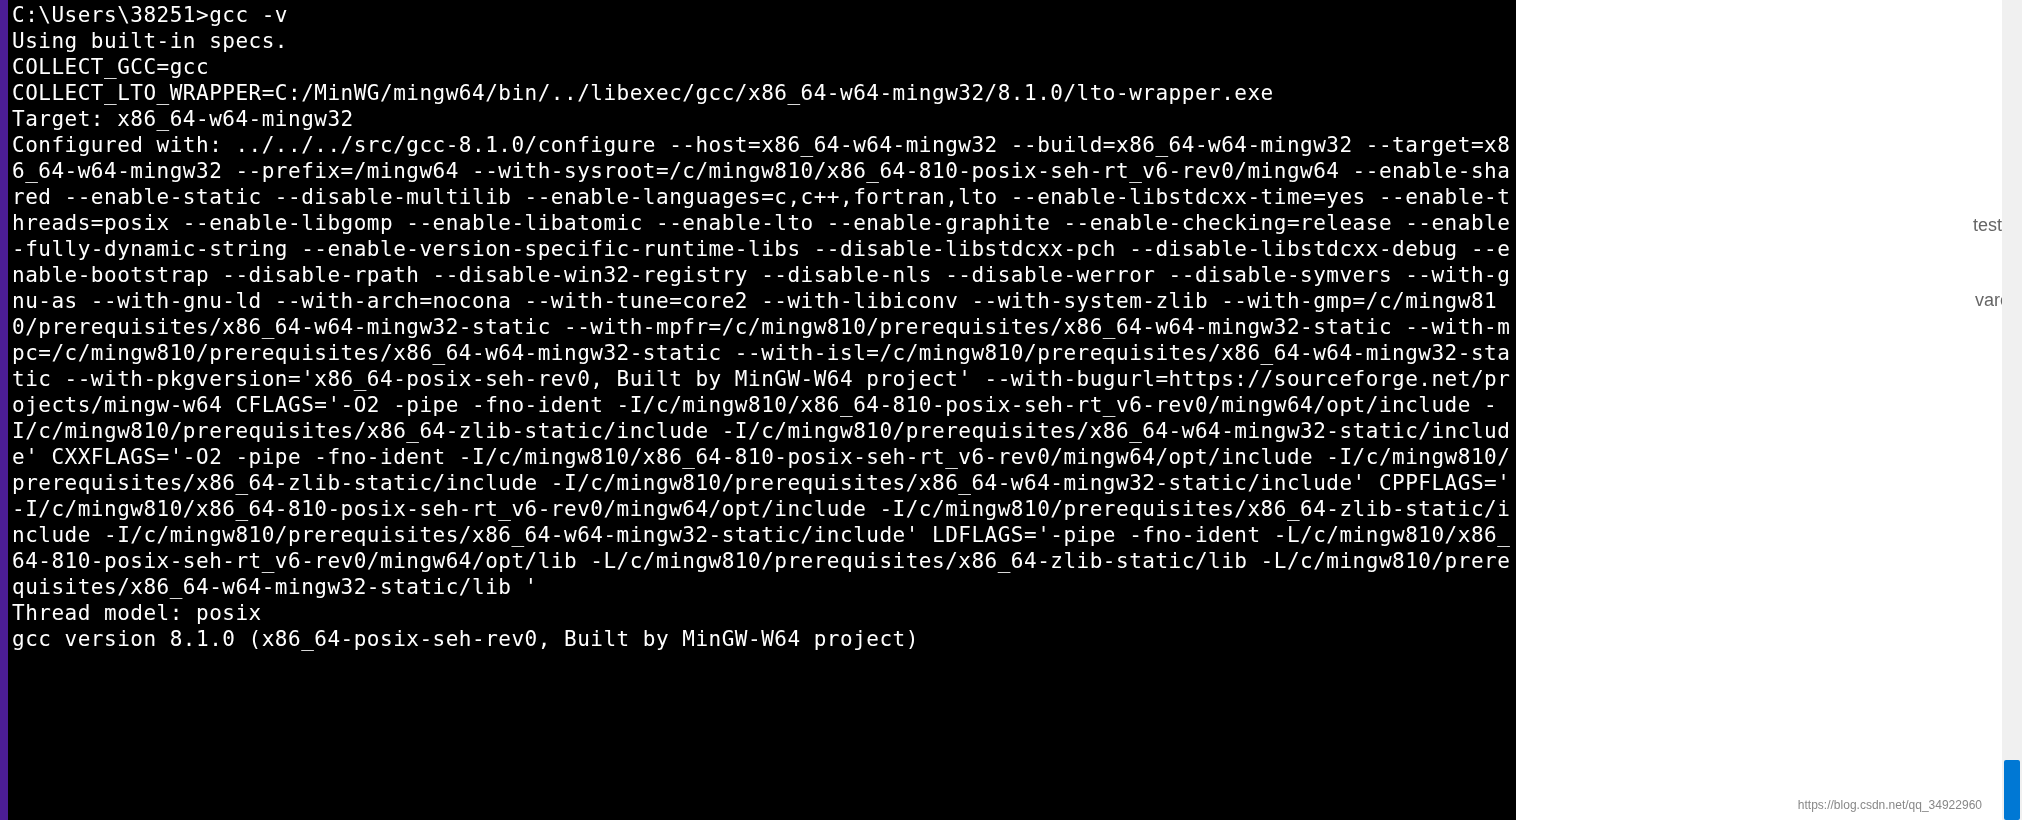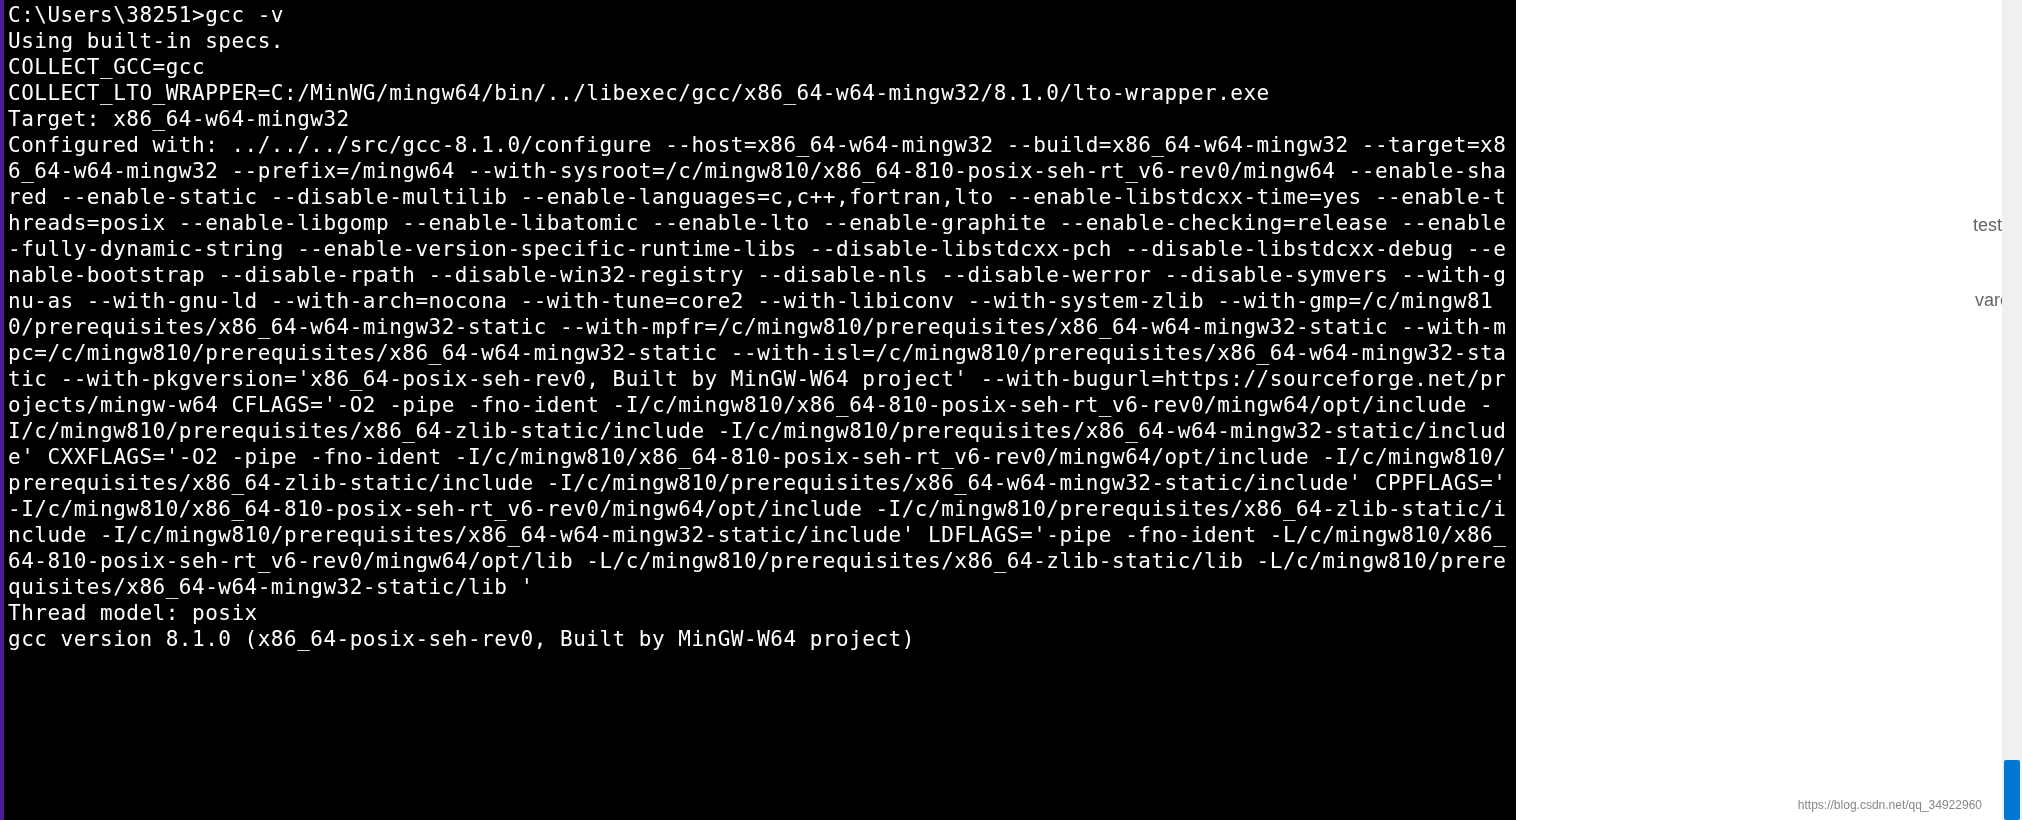--- a/index.html
+++ b/index.html
@@ -15,21 +15,21 @@
       position: relative;
       overflow: hidden;
     }
     .terminal-container {
       position: absolute;
       left: 0;
       top: 0;
       width: 1516px;
       height: 820px;
       background: #000000;
-      border-left: 4px solid #4c1d95;
+      border-left: 8px solid #4c1d95;
     }
     .terminal-content {
       padding: 2px 4px;
       color: #ffffff;
       font-size: 21px;
       line-height: 26px;
       letter-spacing: 0.5px;
       white-space: pre-wrap;
       word-break: break-all;
       font-family: 'SimSun', 'NSimSun', 'Consolas', monospace;

